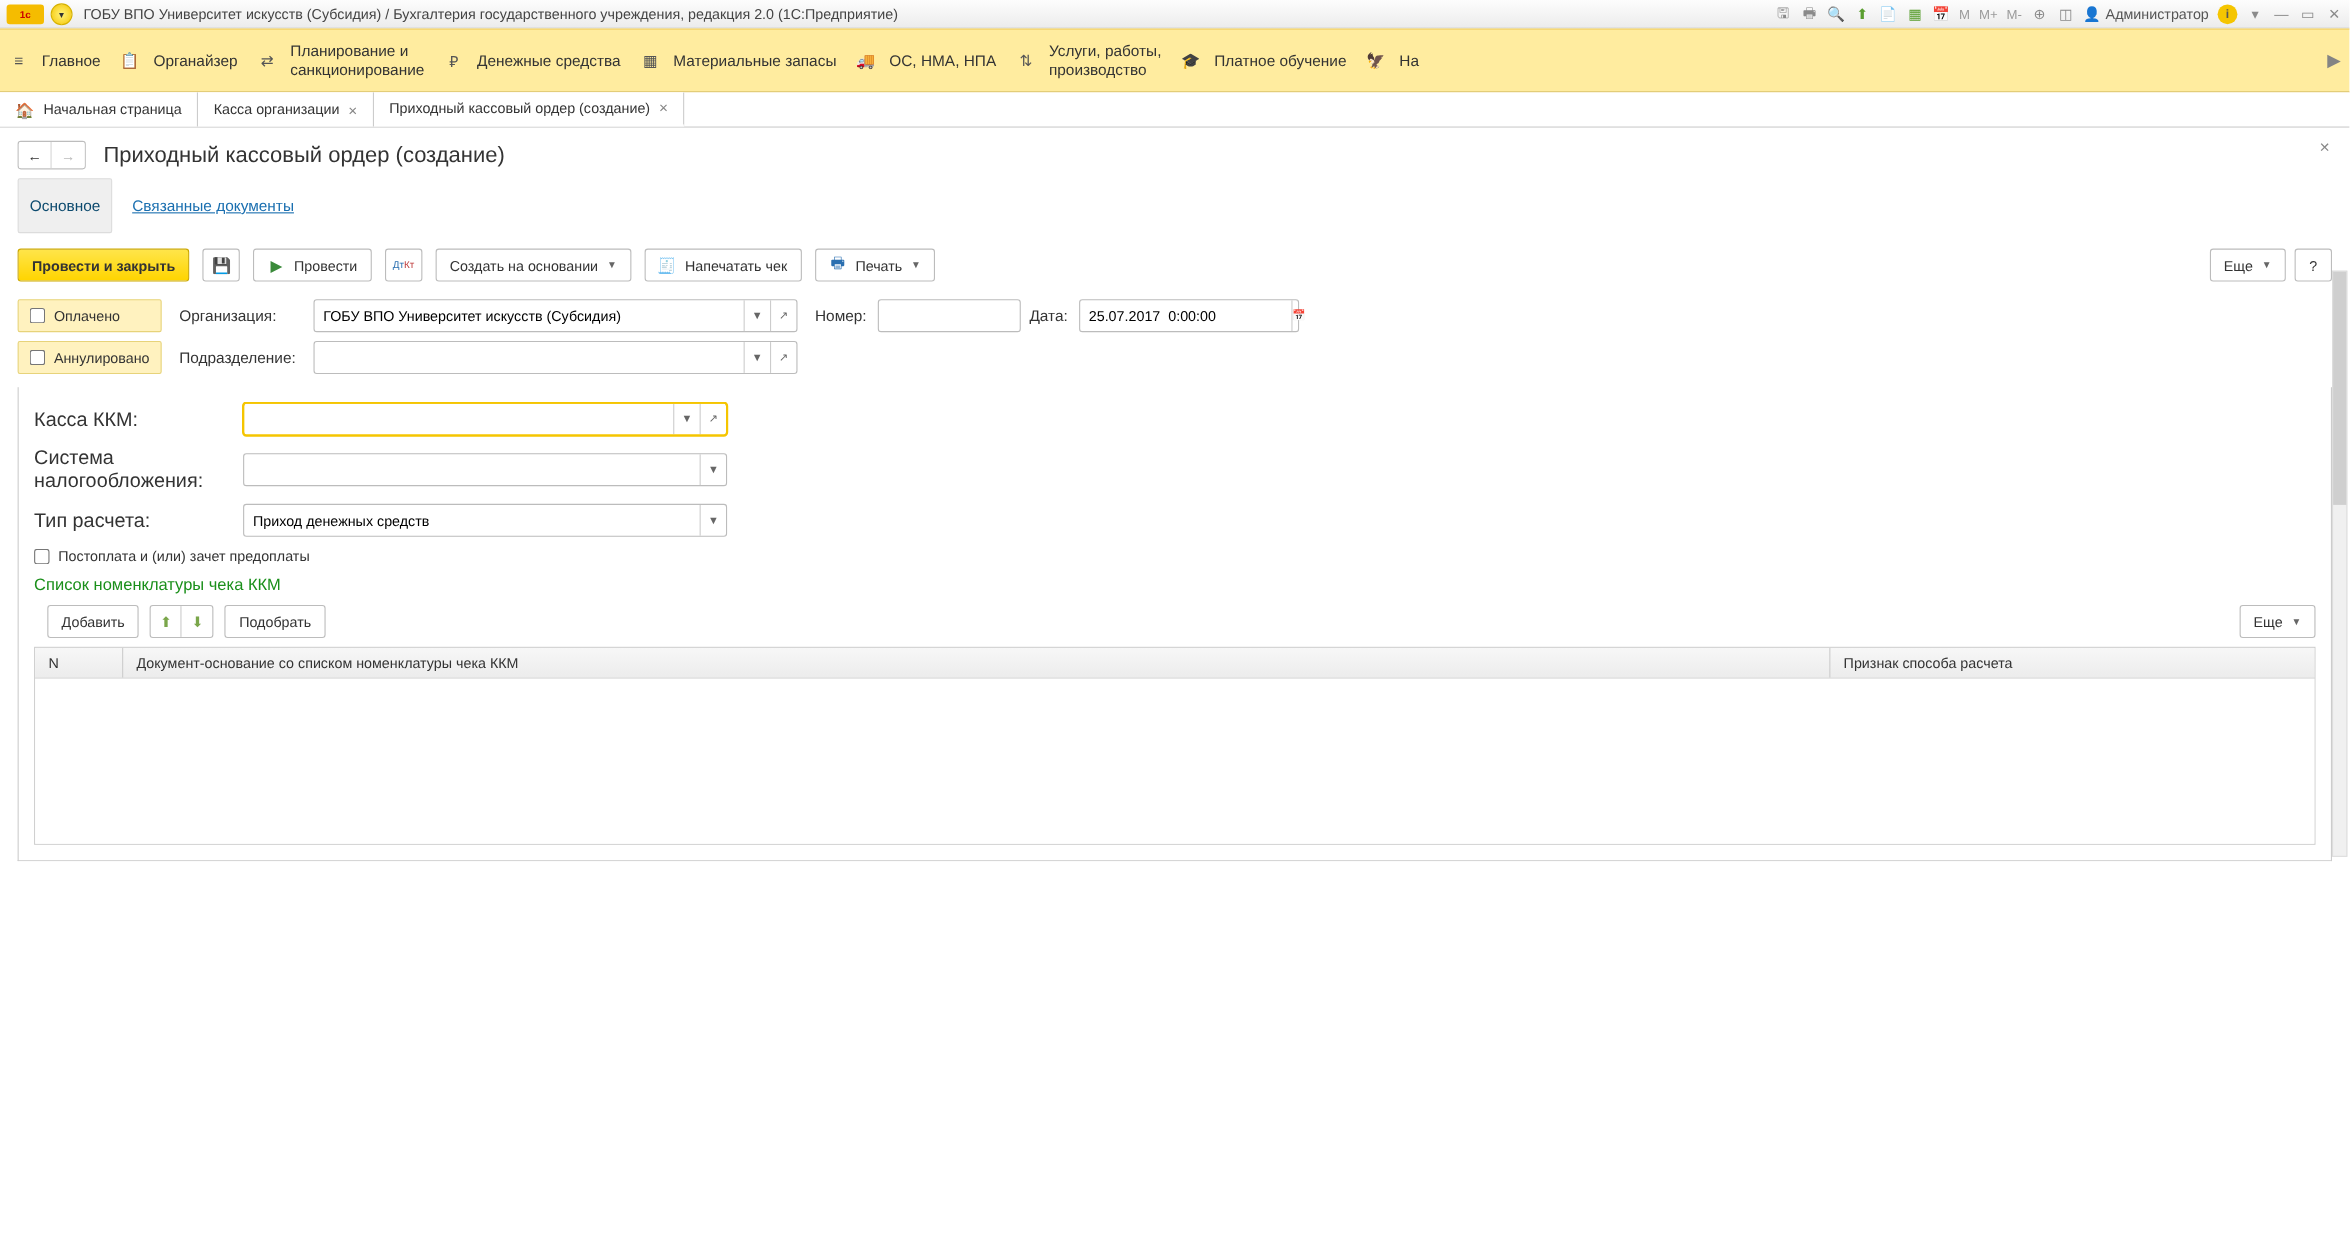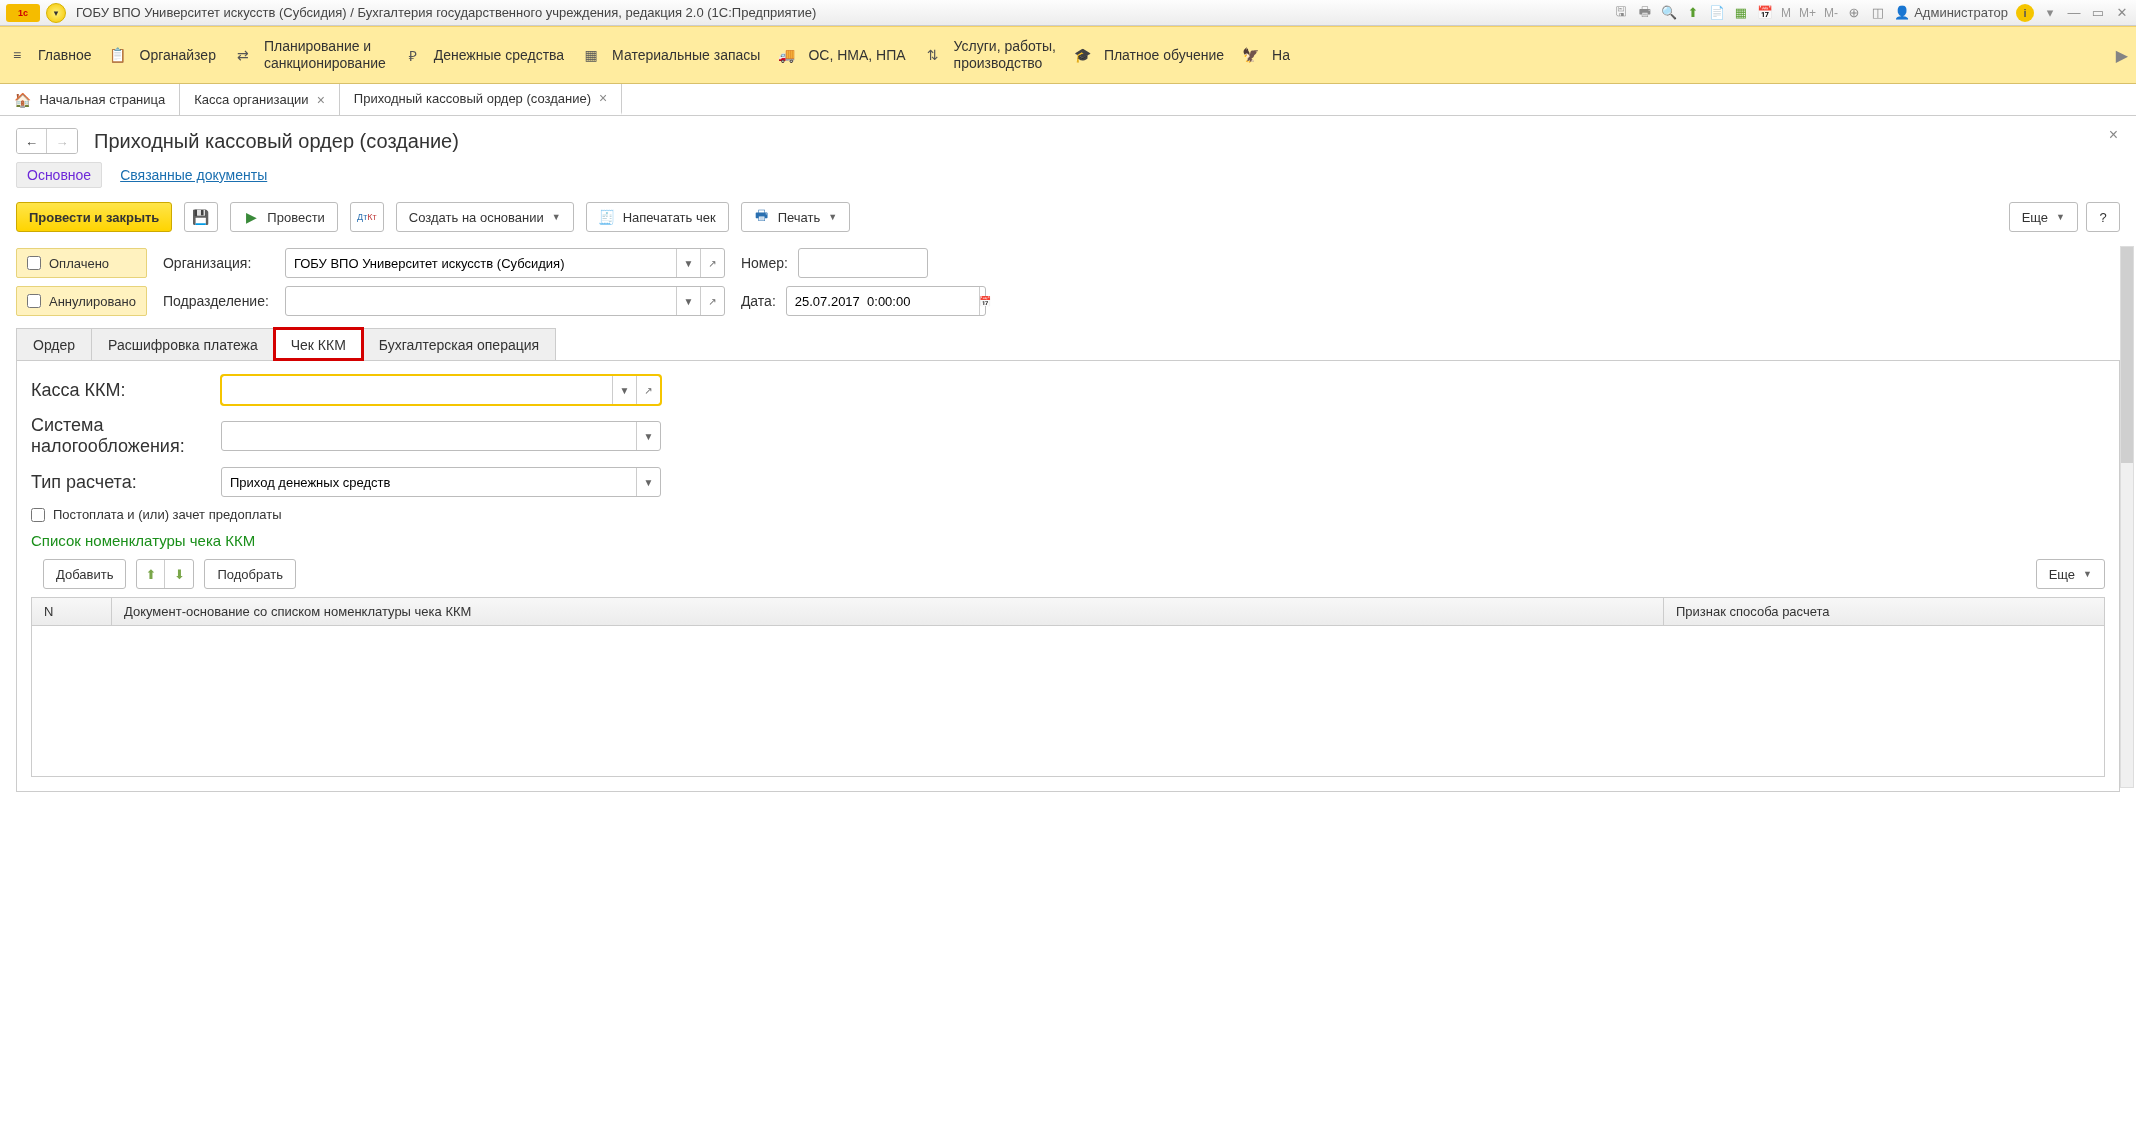--- a/index.html
+++ b/index.html
@@ -34,21 +34,21 @@
 
 .page { position: relative; padding: 12px 16px 0 16px; }
 .navback { display: flex; align-items: center; gap: 16px; margin-bottom: 8px; }
 .arrowbtns { display: flex; border: 1px solid #bdbdbd; border-radius: 3px; overflow: hidden; }
 .arrowbtns div { width: 30px; height: 24px; display: flex; align-items: center; justify-content: center; border-right: 1px solid #ccc; background: #fff; }
 .arrowbtns div:last-child { border-right: none; color: #bbb; }
 .page-title { font-size: 20px; color: #333; }
 .page-close { position: absolute; right: 18px; top: 10px; color: #888; font-size: 16px; cursor: pointer; }
 
 .subnav { display: flex; align-items: center; gap: 18px; margin: 6px 0 14px 0; }
-.subnav .s-main { background: #efefef; border: 1px solid #dcdcdc; border-radius: 2px; padding: 4px 10px; font-size: 14px; color: #6d28d9; }
+.subnav .s-main { background: #efefef; border: 1px solid #dcdcdc; border-radius: 2px; padding: 16px 10px; font-size: 14px; color: #0c4a6e; }
 .subnav .s-link { color: #1a6fb0; text-decoration: underline; font-size: 14px; }
 
 
 .toolbar { display: flex; align-items: center; gap: 12px; margin-bottom: 16px; }
 .btn { height: 30px; border: 1px solid #bcbcbc; border-radius: 3px; background: #fff; padding: 0 12px; display: flex; align-items: center; gap: 8px; font-size: 13px; color: #333; cursor: pointer; }
 .btn.primary { background: linear-gradient(#ffe54a,#ffd400); border-color: #cda900; font-weight: bold; }
 .btn .caret { font-size: 9px; color: #666; }
 .btn .bico { width: 16px; height: 16px; display: flex; align-items: center; justify-content: center; font-size: 14px; }
 .btn.iconbtn { padding: 0; width: 34px; justify-content: center; }
 .toolbar .rtl { margin-left: auto; display: flex; gap: 8px; }
@@ -57,21 +57,21 @@
 .formgrid { display: flex; gap: 16px; align-items: flex-start; margin-bottom: 12px; }
 .checkcol { display: flex; flex-direction: column; gap: 8px; justify-content: flex-end; }
 .chkbox { height: 30px; min-width: 120px; background: #fff2bf; border: 1px solid #e7d37a; border-radius: 2px; display: flex; align-items: center; gap: 8px; padding: 0 10px; font-size: 13px; }
 .chkbox input { width: 14px; height: 14px; }
 .labelcol { display: flex; flex-direction: column; gap: 8px; }
 .labelcol div { height: 30px; display: flex; align-items: center; font-size: 14px; }
 .fieldcol { display: flex; flex-direction: column; gap: 8px; }
 .combo { height: 30px; border: 1px solid #bcbcbc; border-radius: 3px; display: flex; align-items: center; background: #fff; }
 .combo input { flex: 1; border: none; outline: none; padding: 0 8px; font-size: 13px; height: 100%; background: transparent; }
 .combo .cbtn { width: 24px; height: 100%; border-left: 1px solid #ccc; display: flex; align-items: center; justify-content: center; font-size: 10px; color: #666; cursor: pointer; }
-.rightcol { display: flex; flex-direction: column; gap: 8px; }
+.rightcol { display: flex; flex-direction: row; gap: 8px; }
 .rightrow { display: flex; align-items: center; gap: 10px; height: 30px; }
 .rightrow .lbl { font-size: 14px; }
 .txtinput { height: 30px; border: 1px solid #bcbcbc; border-radius: 3px; padding: 0 8px; font-size: 13px; }
 
 
 .inner-tabs { display: flex; border-bottom: 1px solid #ccc; }
 .itab { height: 32px; border: 1px solid #ccc; border-bottom: none; background: #efefef; padding: 0 16px; display: flex; align-items: center; font-size: 14px; margin-right: -1px; cursor: pointer; }
 .itab.active { background: #fff; position: relative; }
 .itab.highlight { outline: 3px solid #d40000; outline-offset: -2px; z-index: 2; }
 
@@ -281,26 +281,20 @@
       <div class="rightrow">
         <span class="lbl">Дата:</span>
         <div class="combo" style="width:200px">
           <input value="25.07.2017  0:00:00" style="">
           <div class="cbtn">📅</div>
         </div>
       </div>
     </div>
   </div>
 
-  <div class="inner-tabs">
-    <div class="itab">Ордер</div>
-    <div class="itab">Расшифровка платежа</div>
-    <div class="itab active highlight">Чек ККМ</div>
-    <div class="itab">Бухгалтерская операция</div>
-  </div>
 
   <div class="tabcontent">
     <div class="frow">
       <div class="flbl">Касса ККМ:</div>
       <div class="combo focus">
         <input autofocus="" value="" style="">
         <div class="cbtn">▼</div>
         <div class="cbtn">↗</div>
       </div>
     </div>

